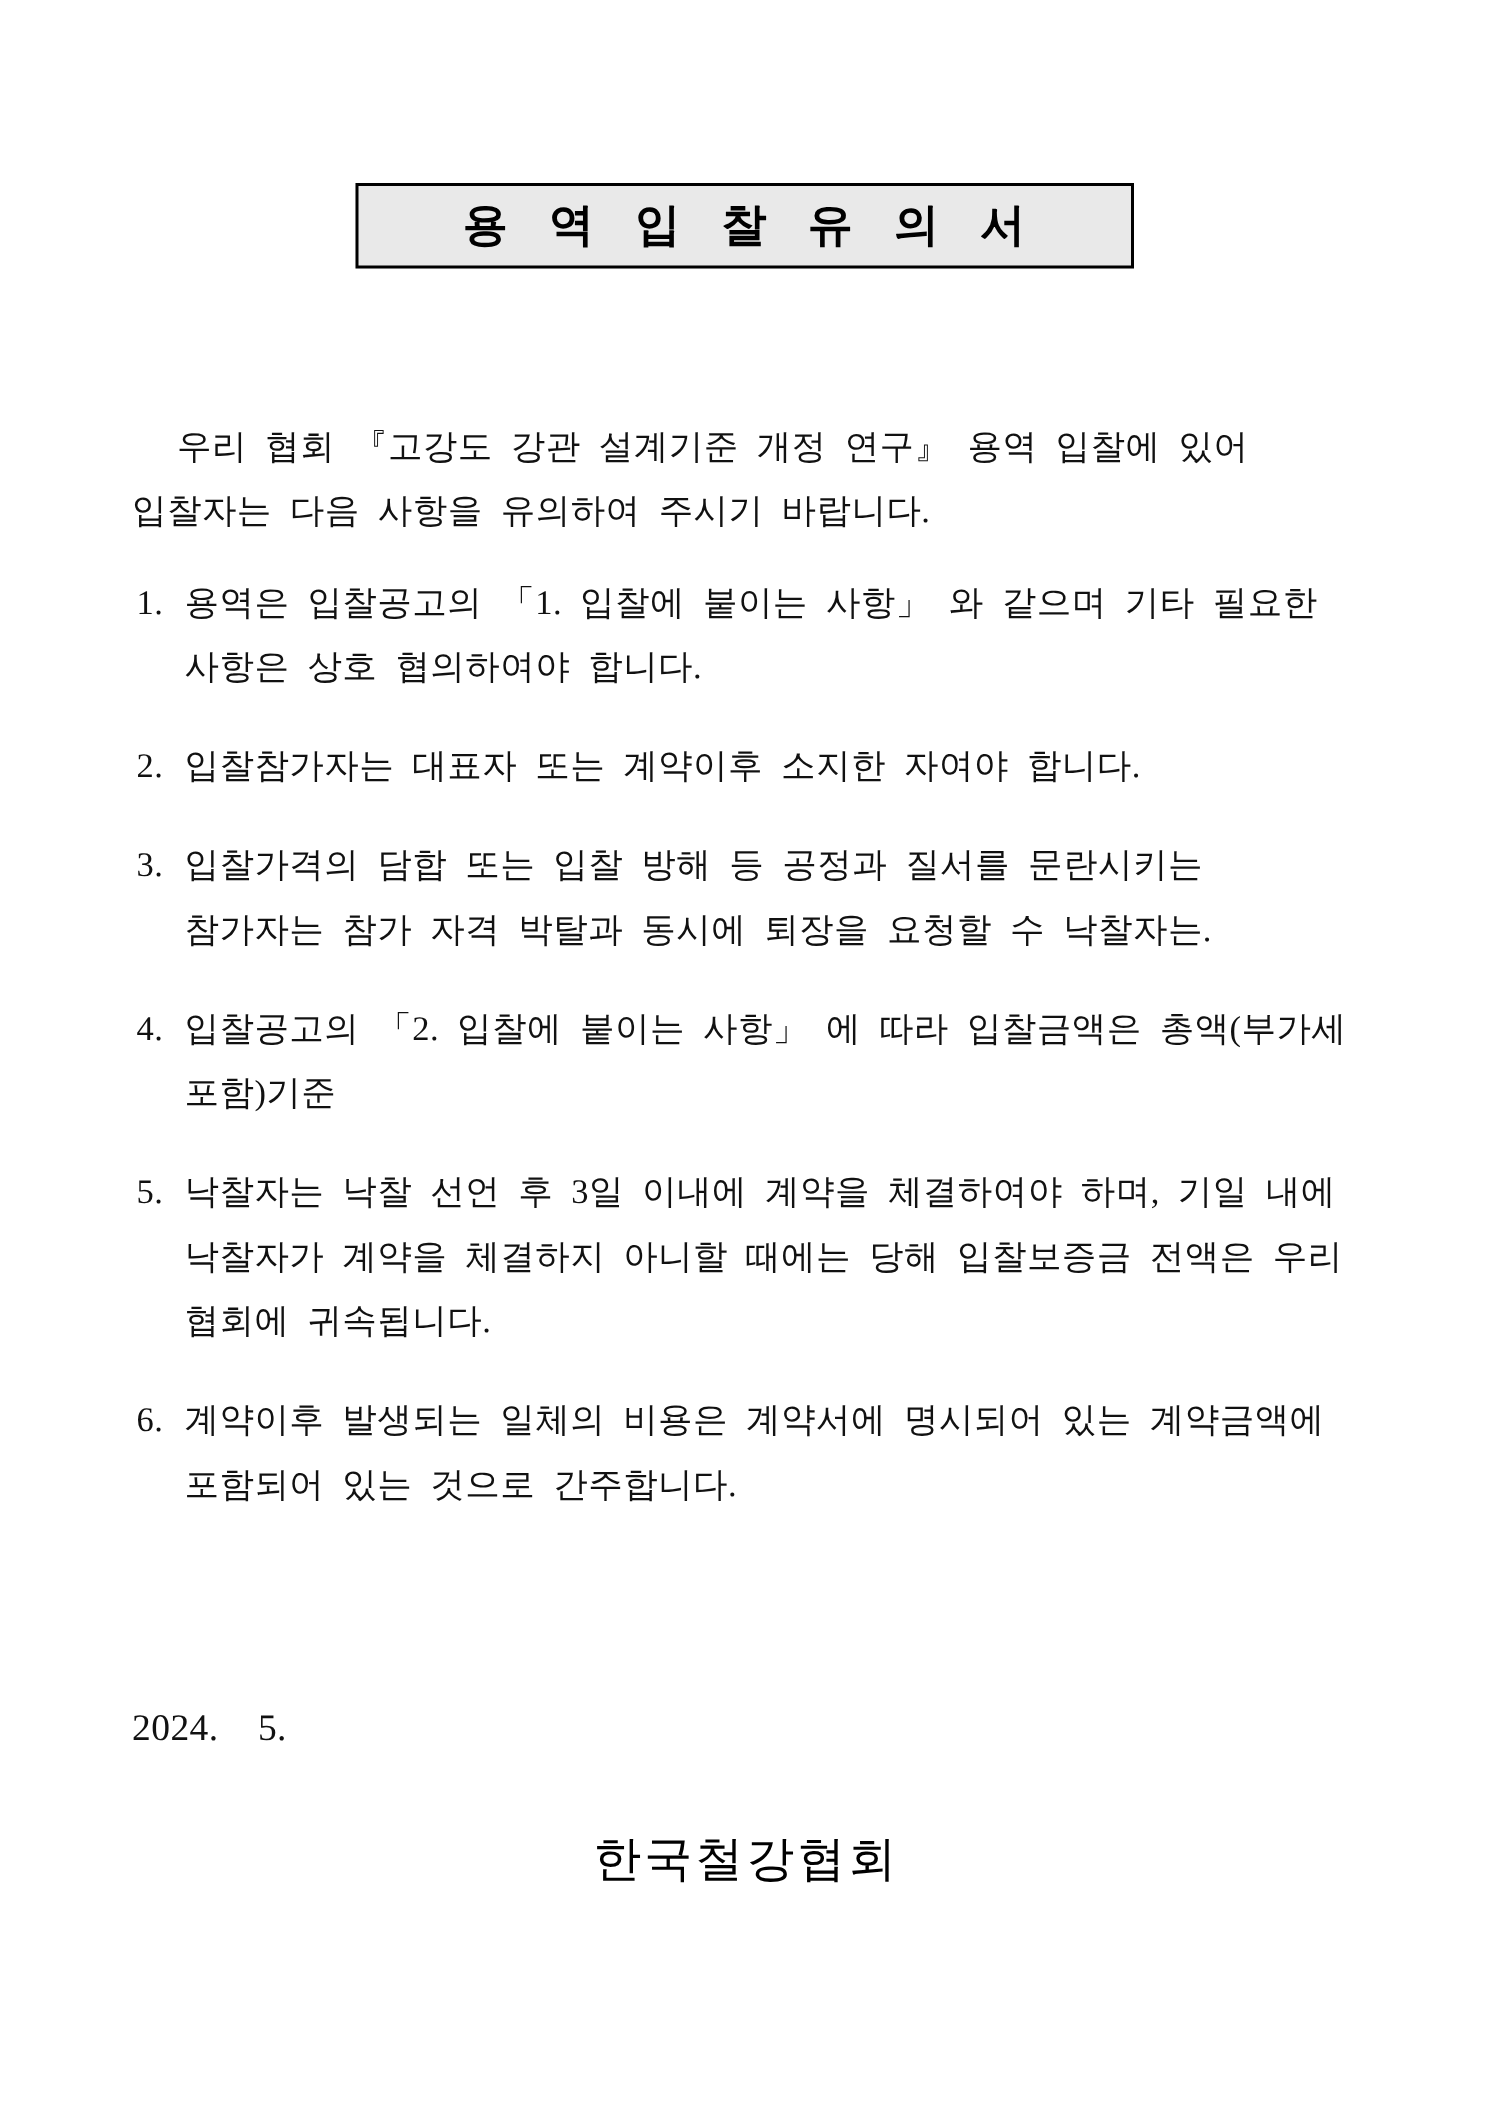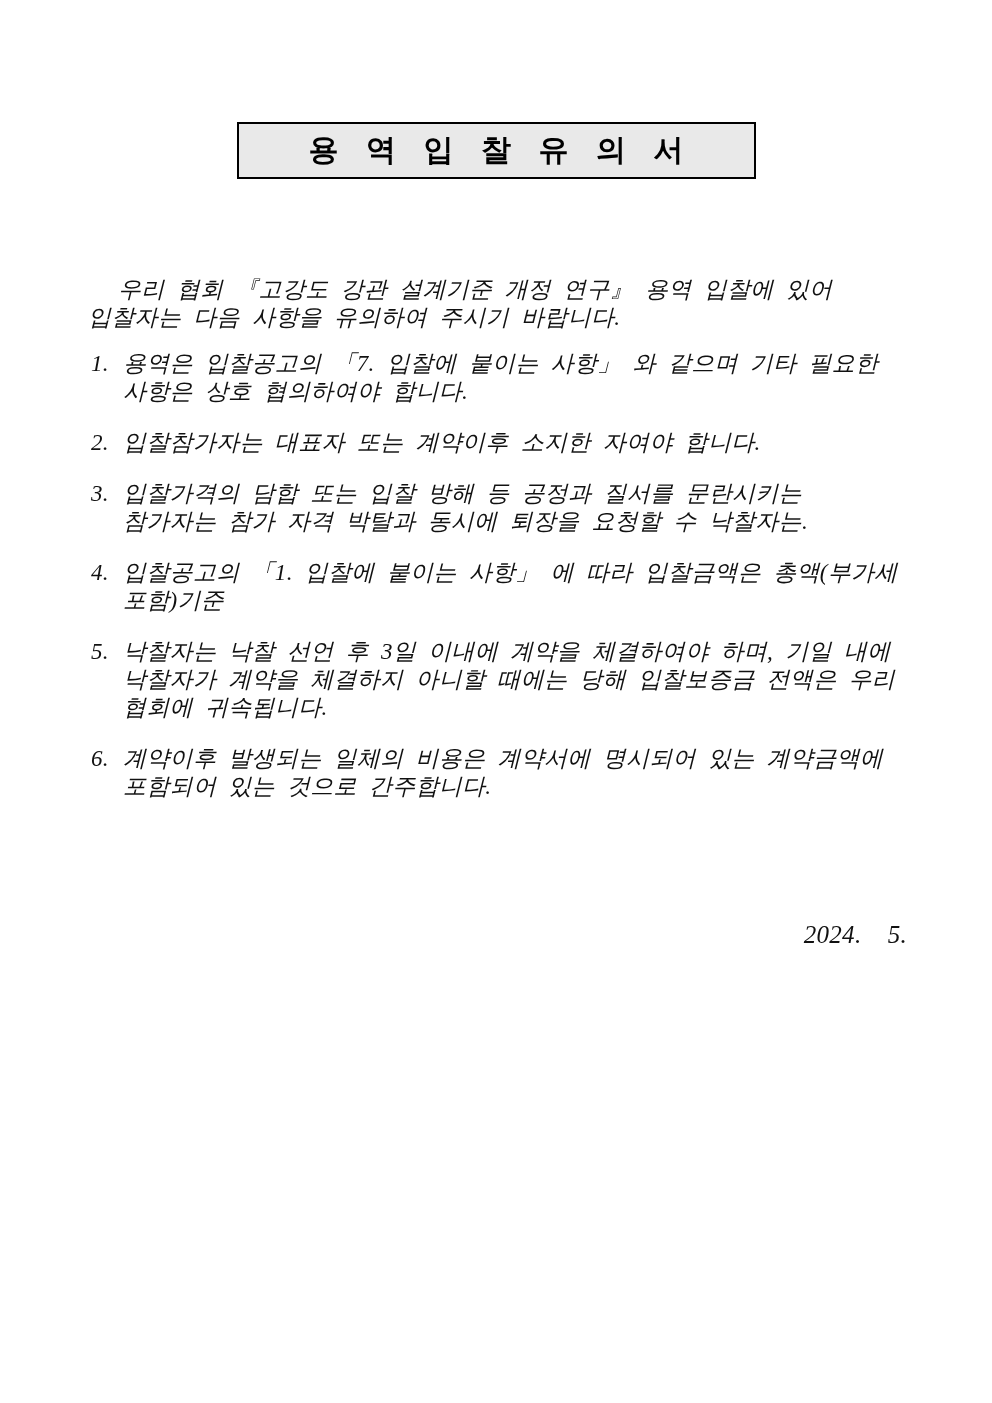--- a/index.html
+++ b/index.html
@@ -35,25 +35,24 @@
     font-weight: bold;
     letter-spacing: 10px;
     white-space: pre;
     padding-left: 10px; 
     color: #000000;
   }
 
   .content {
     margin: 97px 85px 0 88px;
     font-size: 23px;
-    line-height: 28px;
+    line-height: 43px;
     word-spacing: 6px;
     word-break: keep-all;
     letter-spacing: 0.3px;
-    font-style: italic;
   }
 
   .intro {
     text-indent: 30px;
     margin-bottom: 18px;
     max-width: 822px;
   }
 
   .item {
     display: flex;
@@ -66,21 +65,21 @@
     width: 35px;
     padding-left: 3px;
   }
 
   .item-text {
     flex: 1 1 auto;
   }
 
   .date-line {
     margin-top: 120px;
-    text-align: right;
+    text-align: left;
     font-size: 25px;
     white-space: pre;
     word-spacing: 0;
   }
 
   .org-line {
     margin-top: 44px;
     text-align: center;
     font-size: 32px;
     letter-spacing: 2px;
@@ -96,46 +95,47 @@
   <div class="title-box">
     <span class="title-text">용 역 입 찰 유 의 서</span>
   </div>
 
   <div class="content">
 
     <p class="intro">우리 협회 『고강도 강관 설계기준 개정 연구』 용역 입찰에 있어 입찰자는 다음 사항을 유의하여 주시기 바랍니다.</p>
 
     <div class="item">
       <span class="item-num">1.</span>
-      <span class="item-text">용역은 입찰공고의 「7. 입찰에 붙이는 사항」 와 같으며 기타 필요한 사항은 상호 협의하여야 합니다.</span>
+      <span class="item-text">용역은 입찰공고의 「1. 입찰에 붙이는 사항」 와 같으며 기타 필요한 사항은 상호 협의하여야 합니다.</span>
     </div>
 
     <div class="item">
       <span class="item-num">2.</span>
       <span class="item-text">입찰참가자는 대표자 또는 계약이후 소지한 자여야 합니다.</span>
     </div>
 
     <div class="item">
       <span class="item-num">3.</span>
       <span class="item-text">입찰가격의 담합 또는 입찰 방해 등 공정과 질서를 문란시키는 참가자는 참가 자격 박탈과 동시에 퇴장을 요청할 수 낙찰자는.</span>
     </div>
 
     <div class="item">
       <span class="item-num">4.</span>
-      <span class="item-text">입찰공고의 「1. 입찰에 붙이는 사항」 에 따라 입찰금액은 총액(부가세 포함)기준</span>
+      <span class="item-text">입찰공고의 「2. 입찰에 붙이는 사항」 에 따라 입찰금액은 총액(부가세 포함)기준</span>
     </div>
 
     <div class="item">
       <span class="item-num">5.</span>
       <span class="item-text">낙찰자는 낙찰 선언 후 3일 이내에 계약을 체결하여야 하며, 기일 내에 낙찰자가 계약을 체결하지 아니할 때에는 당해 입찰보증금 전액은 우리 협회에 귀속됩니다.</span>
     </div>
 
     <div class="item">
       <span class="item-num">6.</span>
       <span class="item-text">계약이후 발생되는 일체의 비용은 계약서에 명시되어 있는 계약금액에 포함되어 있는 것으로 간주합니다.</span>
     </div>
 
     <p class="date-line">2024.    5.</p>
 
+    <p class="org-line">한국철강협회</p>
 
   </div>
 
 </div>
 
 </body></html>

